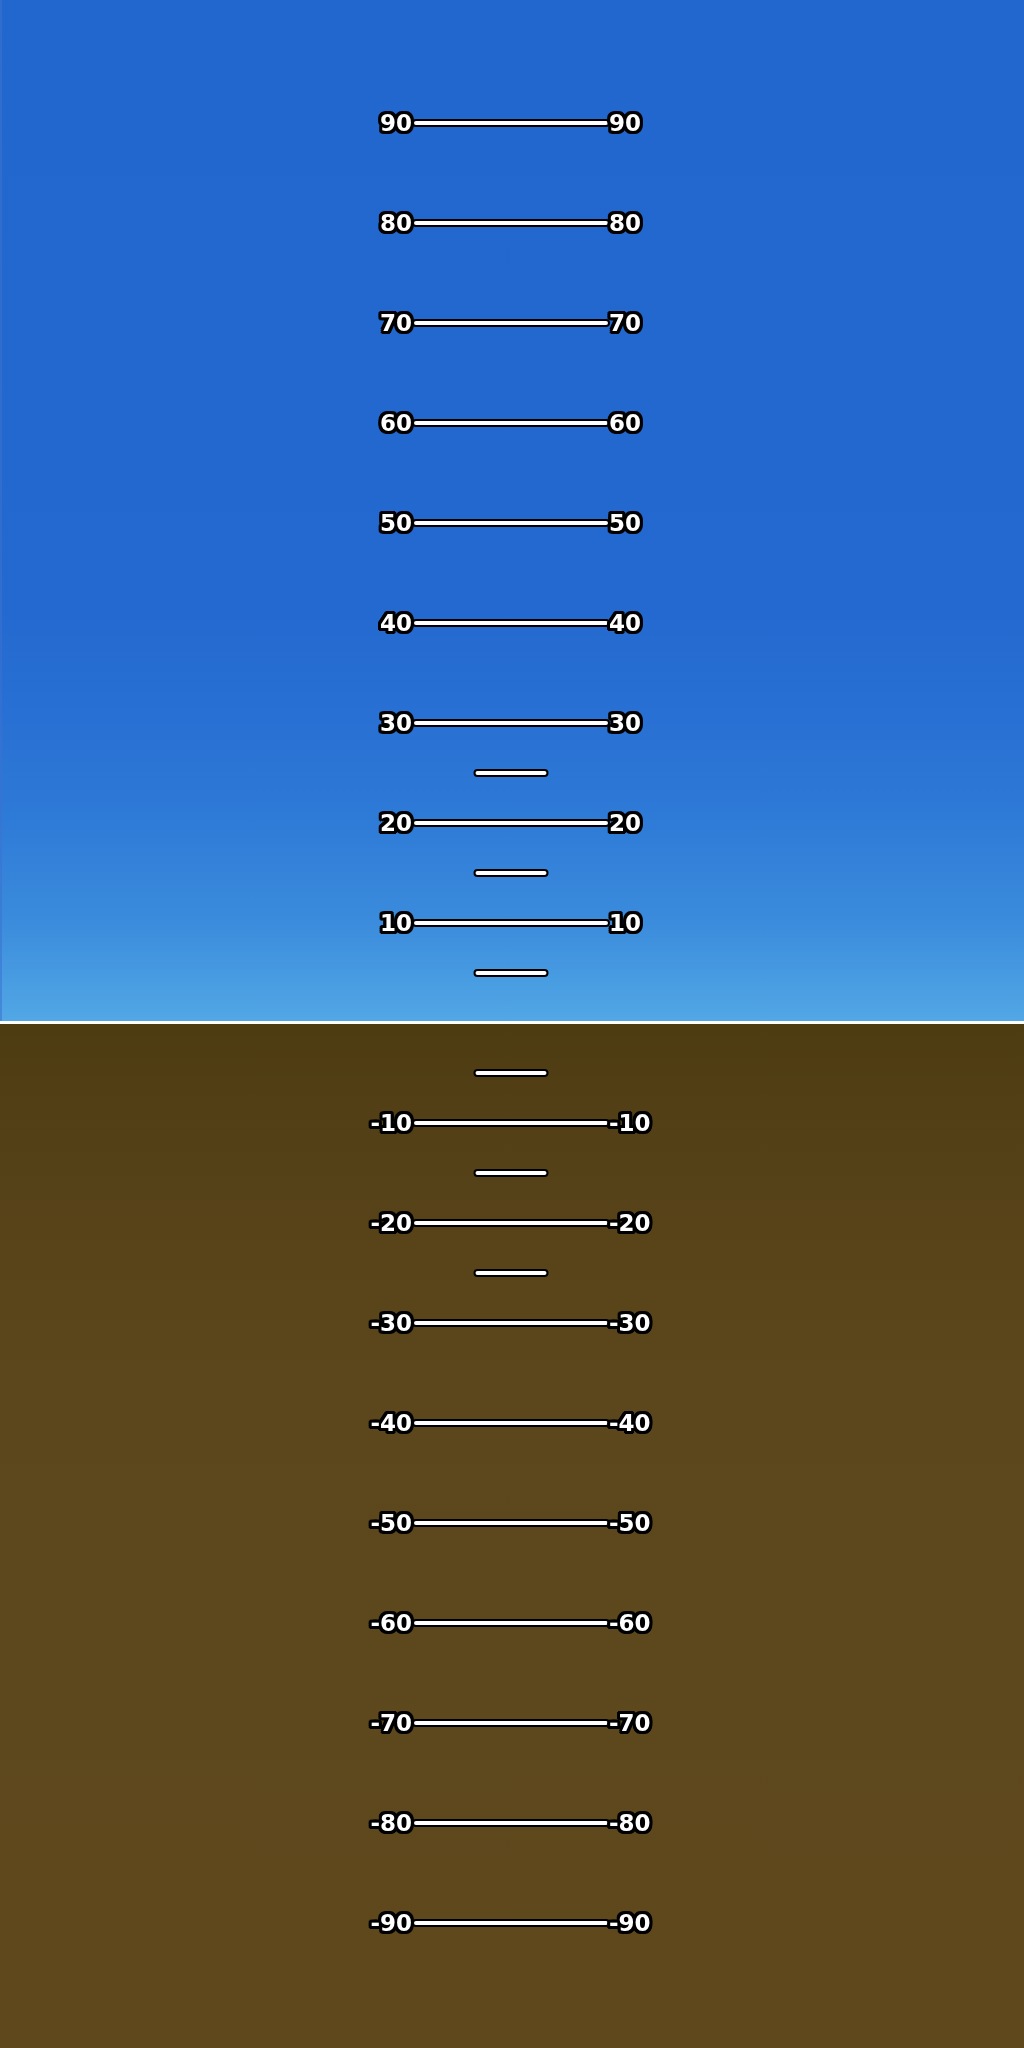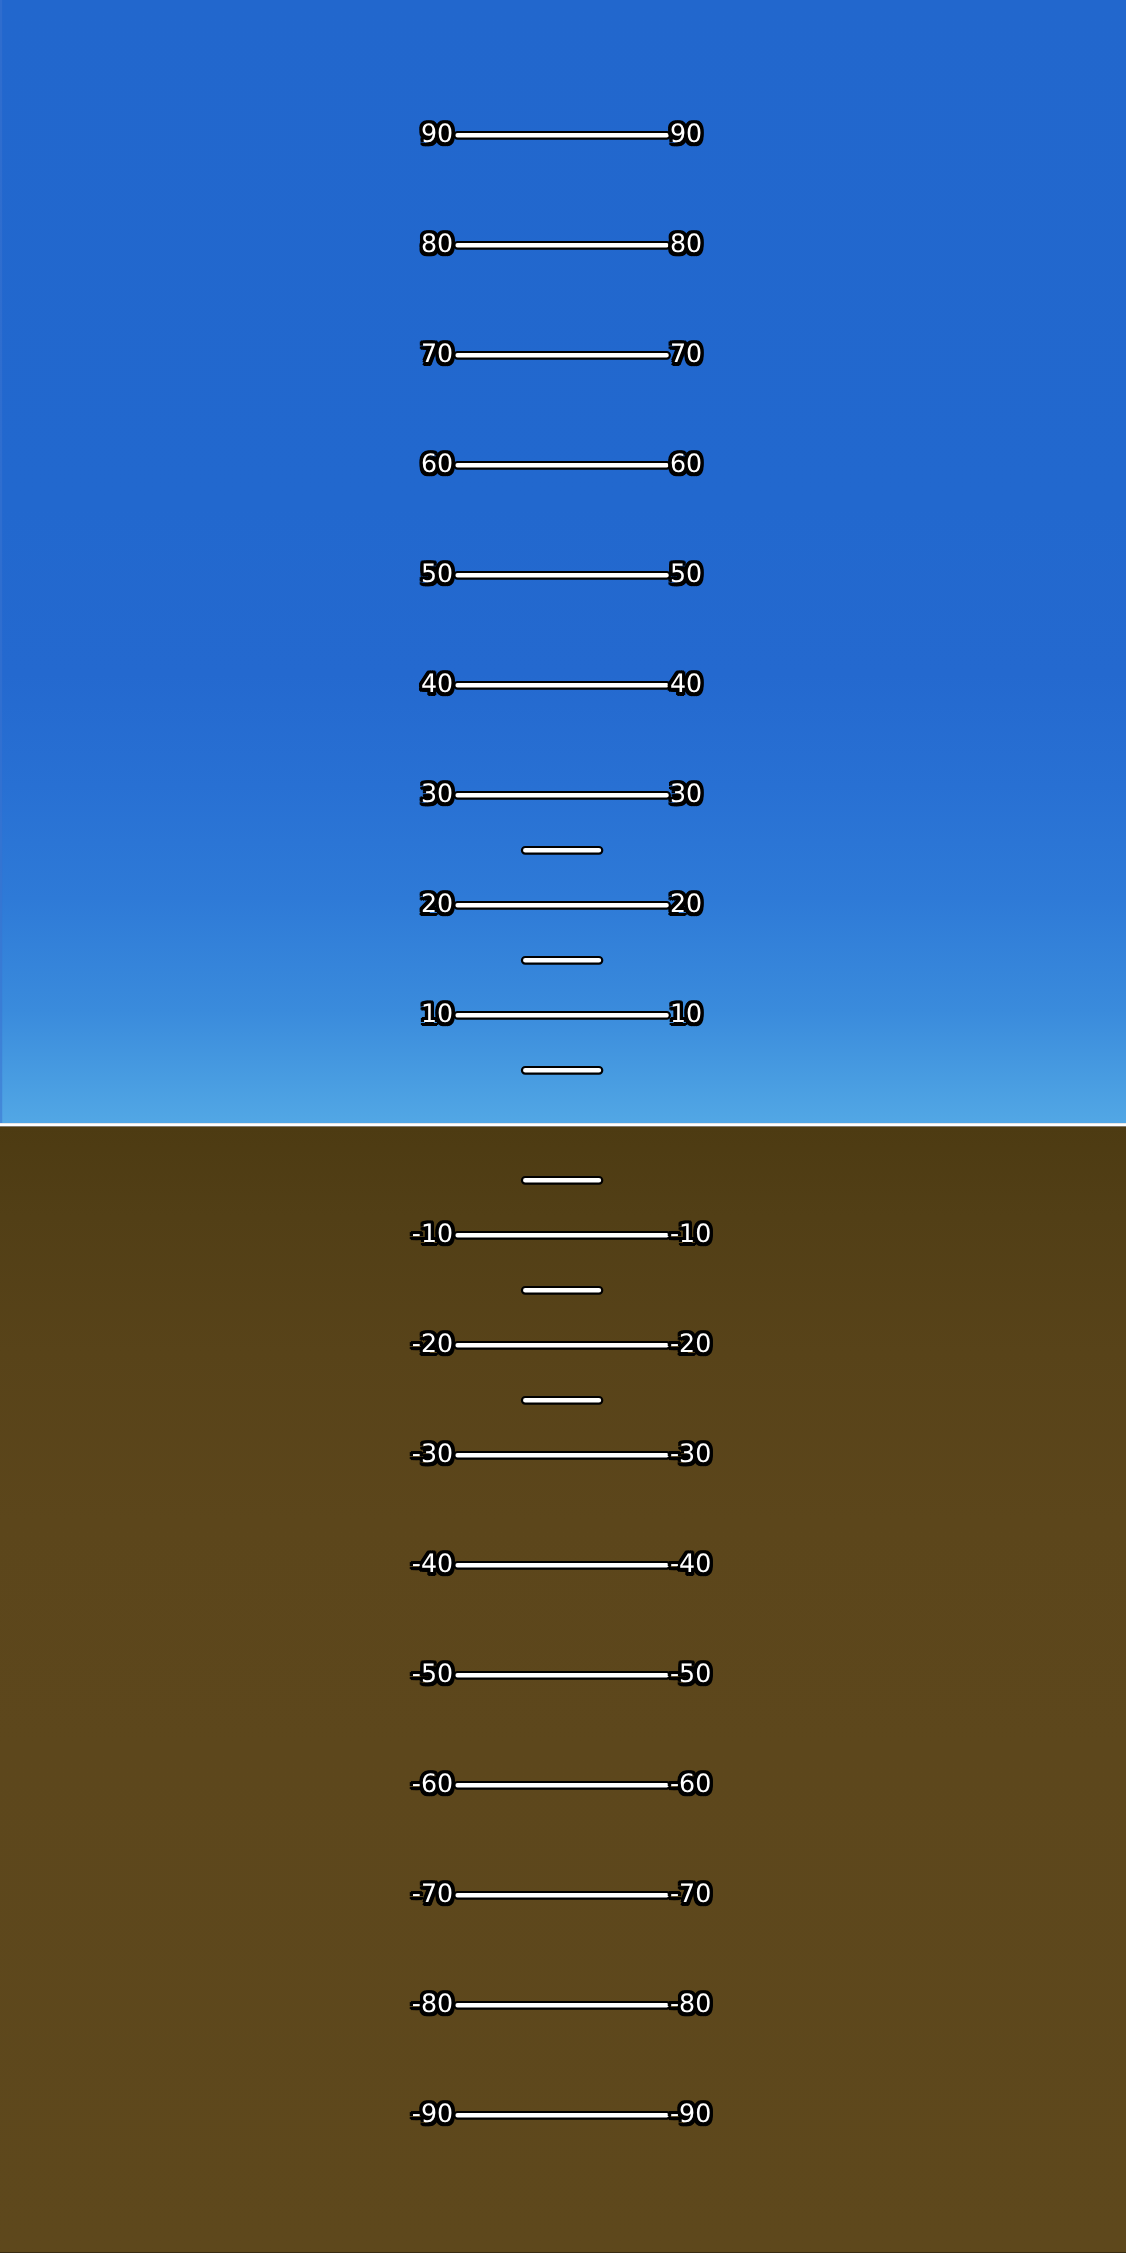--- a/index.html
+++ b/index.html
@@ -56,21 +56,21 @@
     transform: translate(-50%, -50%);
     width: 198px; height: 8px;
     box-sizing: border-box;
     background: var(--line-color, #ffffff);
     border: 2px solid var(--line-outline, #000000);
     border-radius: 4px;
   }
   .lbl {
     position: absolute; top: 0;
     transform: translateY(-50%);
-    font-size: 23px; font-weight: normal; line-height: 1;
+    font-size: 23px; font-weight: bold; line-height: 1;
     color: var(--label-color, #ffffff);
     white-space: nowrap;
     text-shadow:
       -3px 0 0 #000, 3px 0 0 #000, 0 -3px 0 #000, 0 3px 0 #000,
       -2px -2px 0 #000, 2px -2px 0 #000, -2px 2px 0 #000, 2px 2px 0 #000,
       -3px -2px 0 #000, -3px 2px 0 #000, 3px -2px 0 #000, 3px 2px 0 #000,
       -2px -3px 0 #000, 2px -3px 0 #000, -2px 3px 0 #000, 2px 3px 0 #000;
   }
   .lbl-left  { right: 612px; }
   .lbl-right { left: 609px; }

